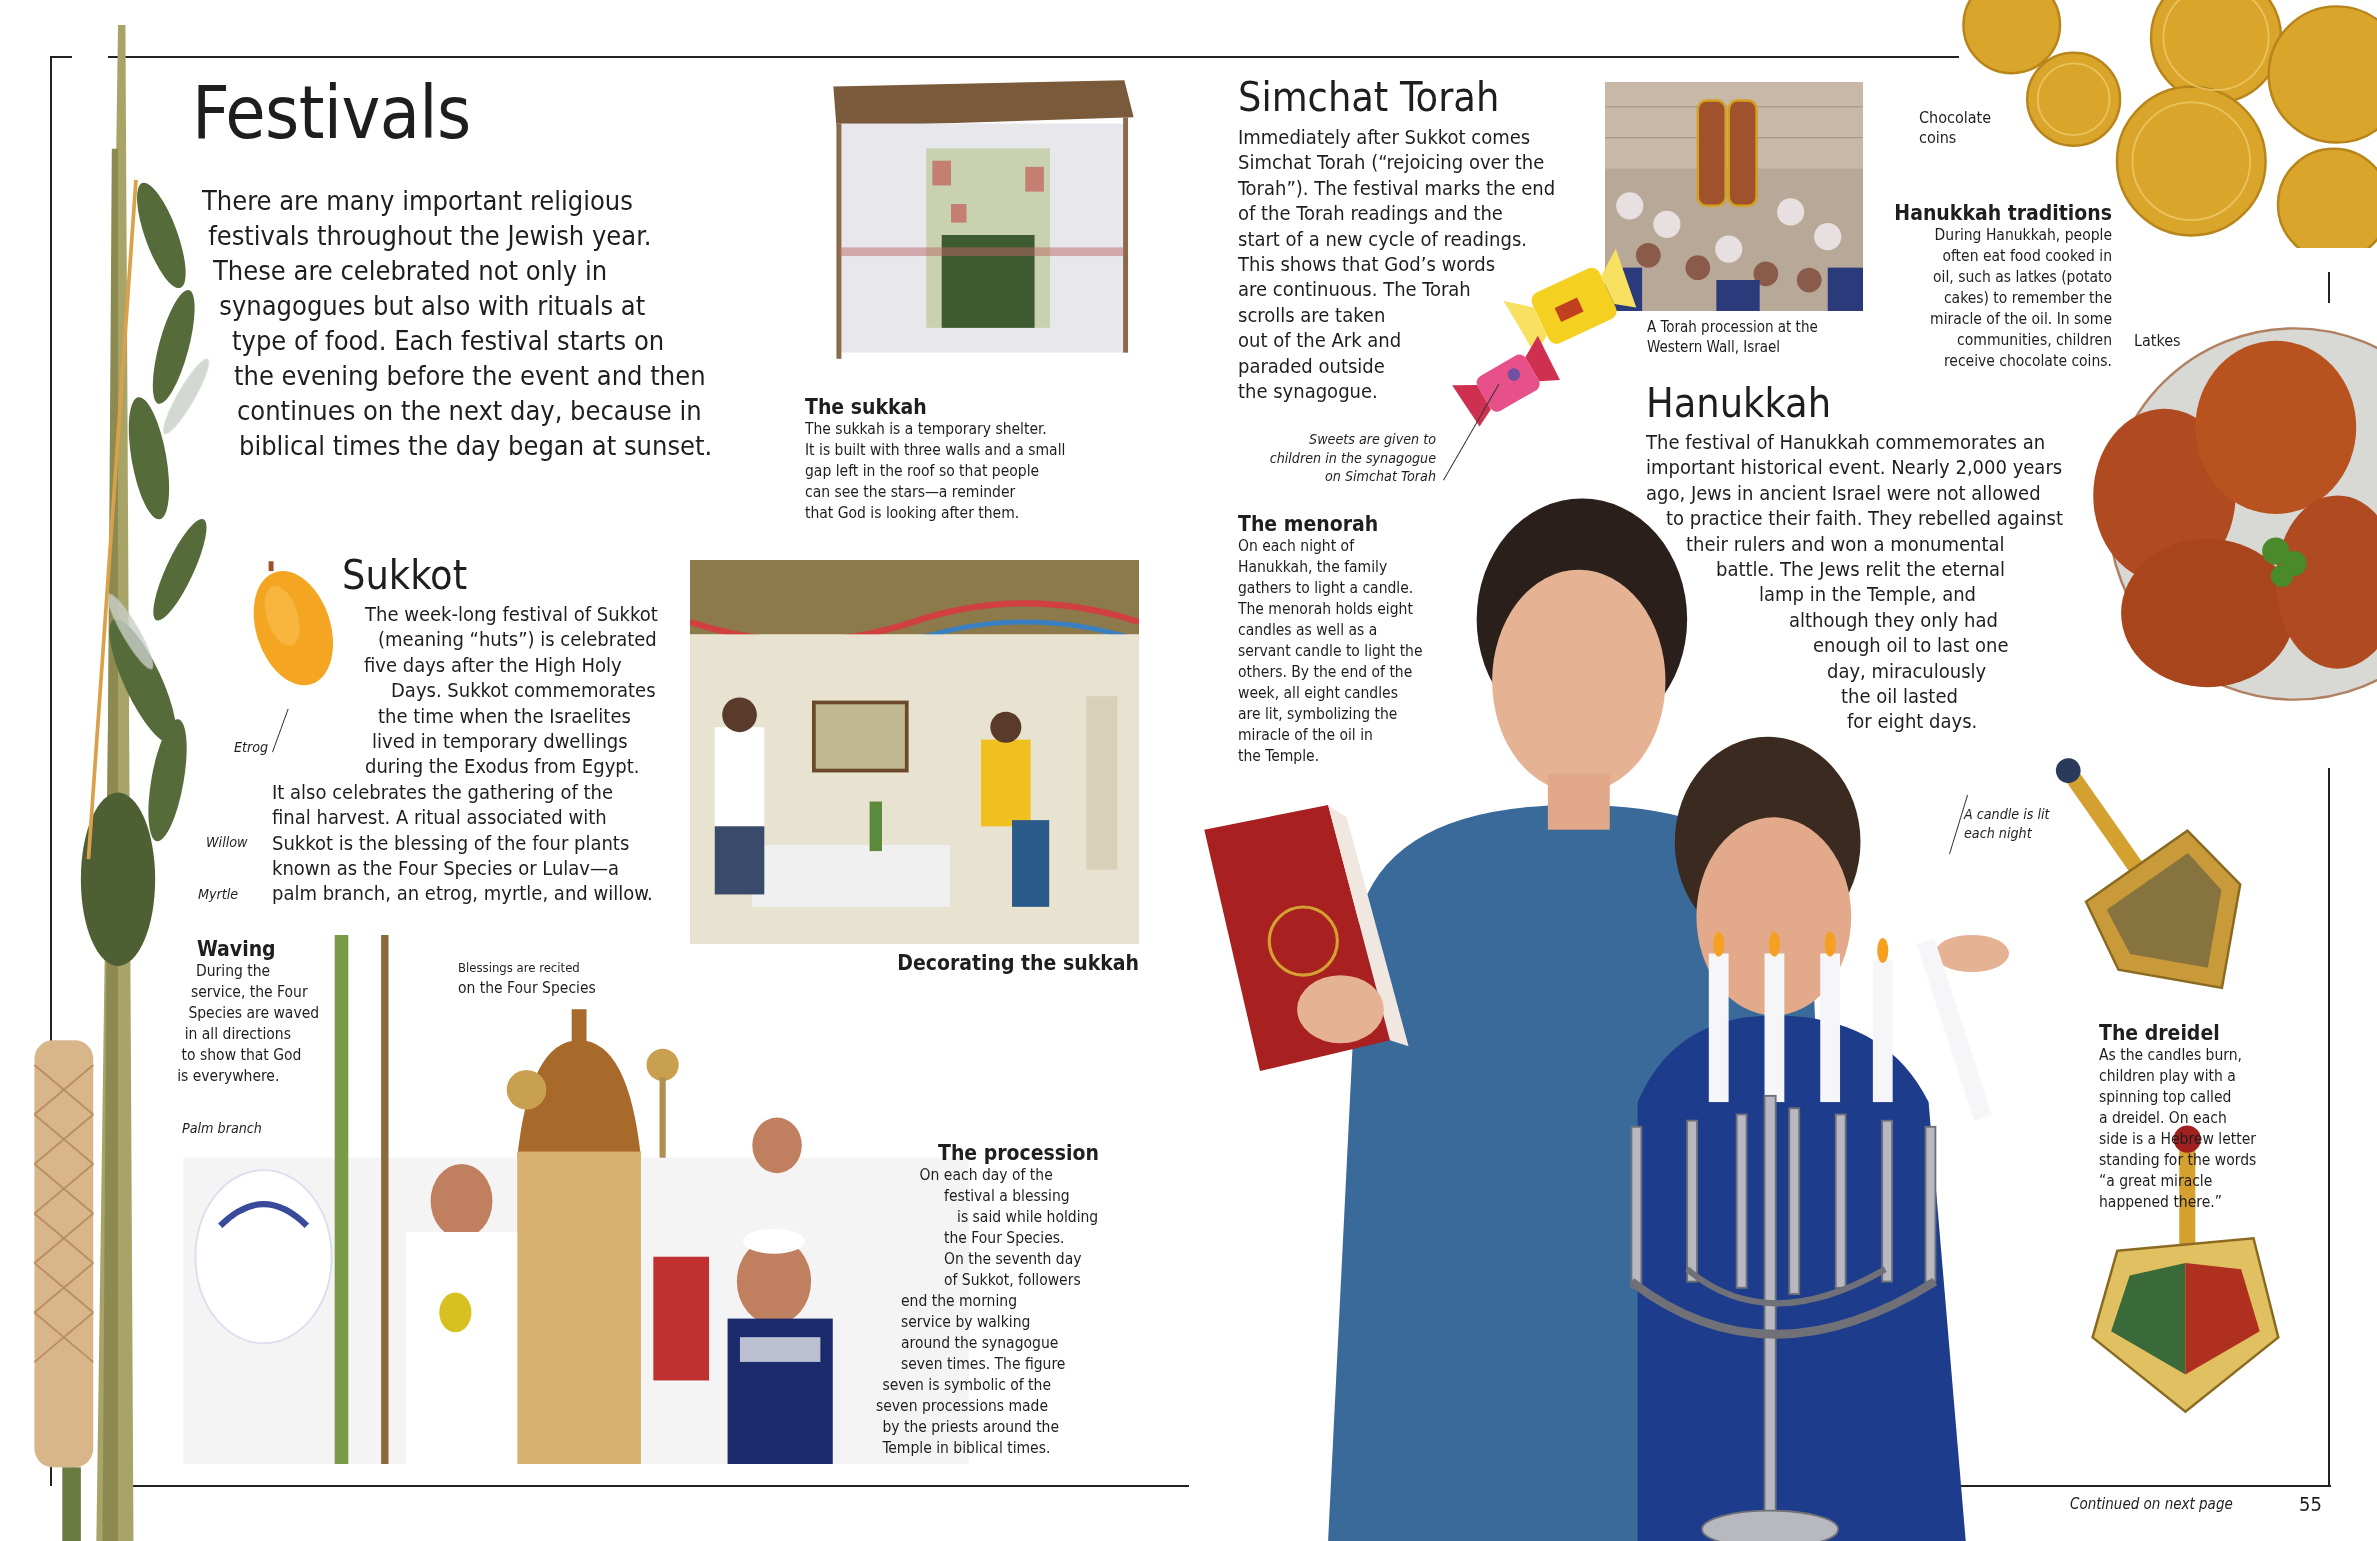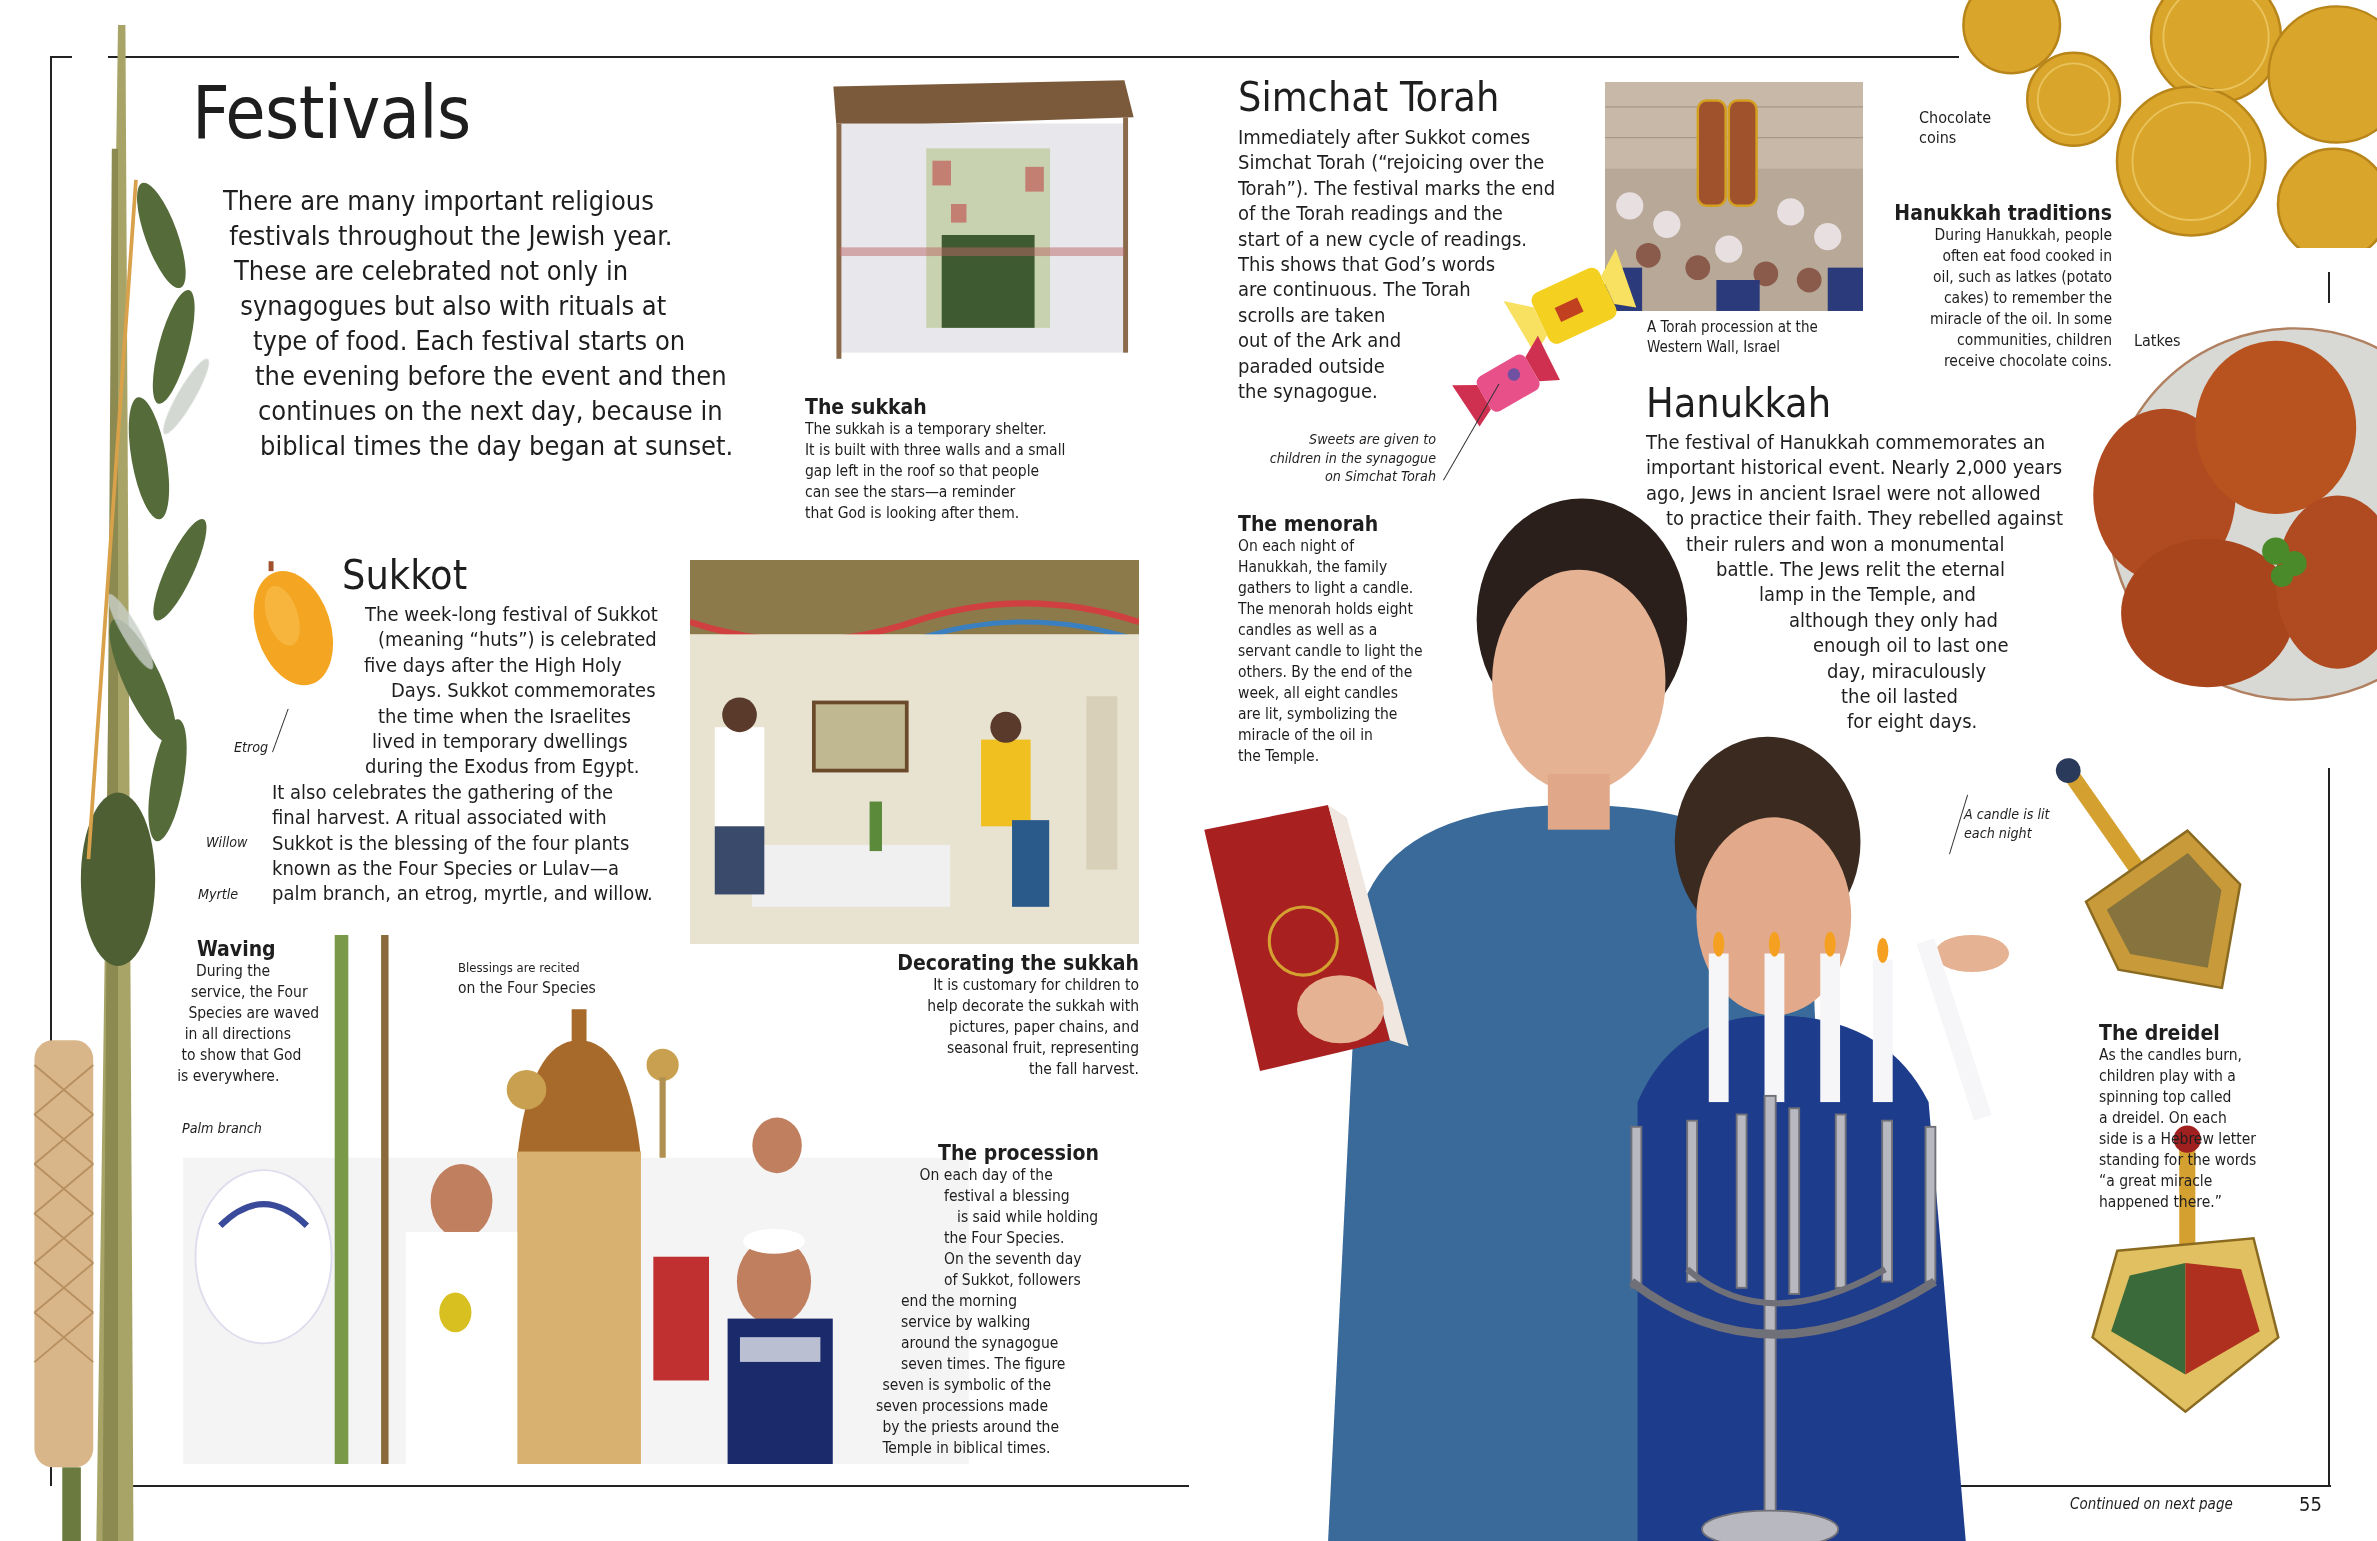--- a/index.html
+++ b/index.html
@@ -67,21 +67,21 @@
         <line x1="110" y1="1920" x2="15" y2="2000"></line>
       <line x1="110" y1="2000" x2="15" y2="2080"></line>
         <line x1="110" y1="2080" x2="15" y2="2160"></line>
     </g>
     <rect x="60" y="2330" width="30" height="119" fill="#6b7a3e"></rect>
   </svg>
 </div>
 
 <div class="abs title" style="left:192px;top:76px;">Festivals</div>
 
-<div class="abs body-l" style="left:223px;top:183px;">
+<div class="abs body-l" style="left:202px;top:183px;">
   <span class="line" style="margin-left:0px">There are many important religious</span>
   <span class="line" style="margin-left:6.2px">festivals throughout the Jewish year.</span>
   <span class="line" style="margin-left:11px">These are celebrated not only in</span>
   <span class="line" style="margin-left:17.3px">synagogues but also with rituals at</span>
   <span class="line" style="margin-left:30px">type of food. Each festival starts on</span>
   <span class="line" style="margin-left:32px">the evening before the event and then</span>
   <span class="line" style="margin-left:35px">continues on the next day, because in</span>
   <span class="line" style="margin-left:37px">biblical times the day began at sunset.</span>
 </div>
 
@@ -155,27 +155,20 @@
     <circle cx="80" cy="250" r="28" fill="#5a3a2a"></circle>
     <rect x="470" y="290" width="80" height="140" fill="#f0c020"></rect>
     <circle cx="510" cy="270" r="25" fill="#5a3a2a"></circle>
     <rect x="520" y="420" width="60" height="140" fill="#2a5a8a"></rect>
     <rect x="640" y="220" width="50" height="280" fill="#d8d0b8"></rect>
     <rect x="290" y="390" width="20" height="80" fill="#5a8a3a"></rect>
   </svg>
 </div>
 <div class="abs right" style="left:817px;top:952px;width:322px;">
   <div class="h3">Decorating the sukkah</div>
-  <div class="body-s">
-    <span class="line">It is customary for children to</span>
-    <span class="line">help decorate the sukkah with</span>
-    <span class="line">pictures, paper chains, and</span>
-    <span class="line">seasonal fruit, representing</span>
-    <span class="line">the fall harvest.</span>
-  </div>
 </div>
 
 <div class="abs" style="left:176px;top:938px;">
   <div class="h3" style="margin-left:21px">Waving</div>
   <div class="body-s">
     <span class="line" style="margin-left:20px">During the</span>
     <span class="line" style="margin-left:15px">service, the Four</span>
     <span class="line" style="margin-left:12.4px">Species are waved</span>
     <span class="line" style="margin-left:8.7px">in all directions</span>
     <span class="line" style="margin-left:5.6px">to show that God</span>

